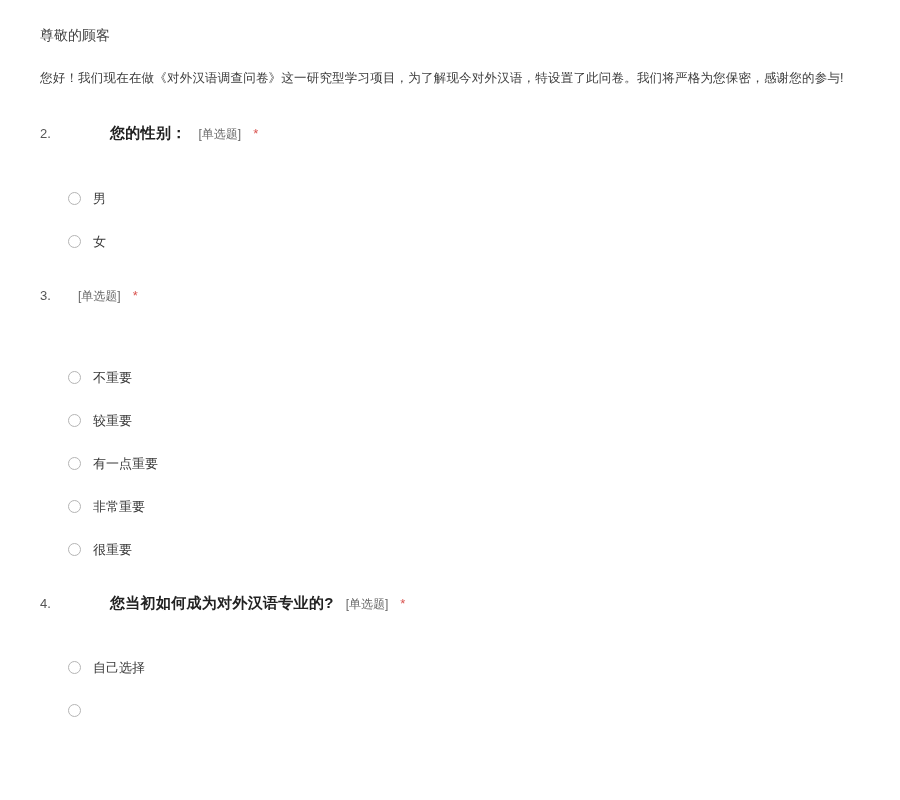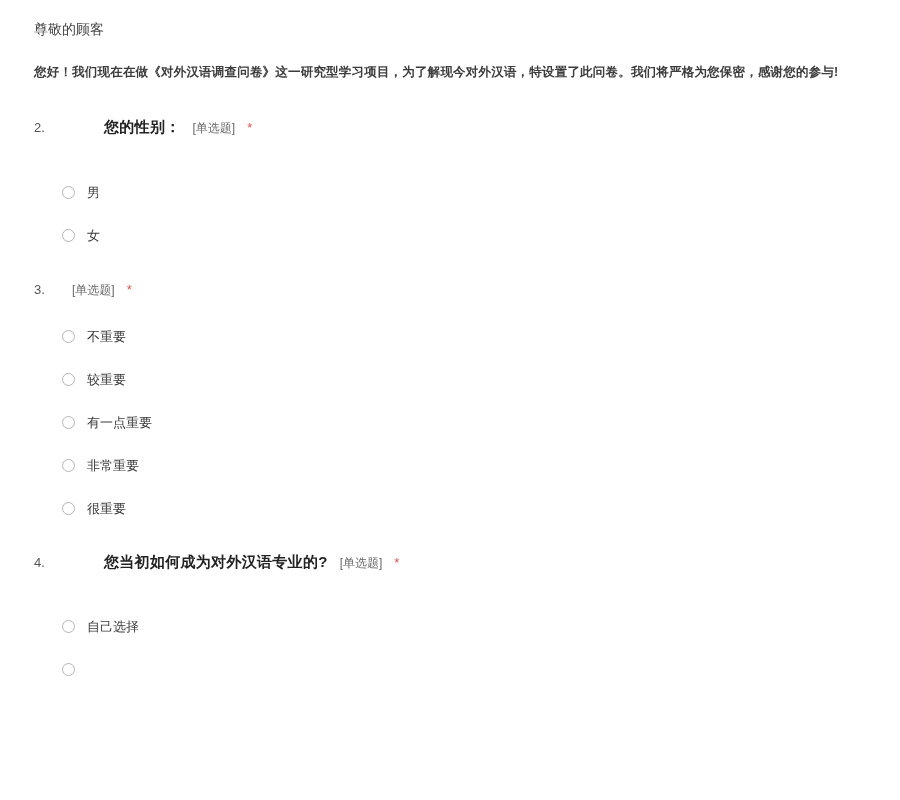--- a/index.html
+++ b/index.html
@@ -13,38 +13,37 @@
     font-family: "Liberation Sans", sans-serif;
     color: #333333;
     overflow: hidden;
   }
 
   .page {
     position: relative;
     width: 900px;
     height: 800px;
     box-sizing: border-box;
-    padding: 0;
+    padding: 6px;
   }
 
   .survey-title {
     font-size: 14px;
     color: #444444;
     padding: 18px 0 0 34px;
     line-height: 1.6;
     font-weight: 400;
   }
 
   .survey-intro {
     font-size: 12.5px;
     color: #3c3c3c;
     padding: 22px 34px 0 34px;
     line-height: 1.7;
     letter-spacing: 0.2px;
-    font-weight: bold;
   }
 
   .questions {
     padding: 34px 0 0 0;
   }
 
   .question {
     padding: 0 0 0 0;
     margin-bottom: 40px;
   }
@@ -111,21 +110,21 @@
     color: #3a3a3a;
     margin-left: 12px;
     line-height: 1;
   }
 
   
   .question.q2 .options { margin-top: 46px; }
   .question.q2 .option { margin-bottom: 23px; }
   .question.q2 { margin-bottom: 36px; }
 
-  .question.q3 .options { margin-top: 28px; }
+  .question.q3 .options { margin-top: 63px; }
   .question.q3 .option { margin-bottom: 23px; }
   .question.q3 { margin-bottom: 34px; }
 
   .question.q4 .options { margin-top: 45px; text-align: right; }
 </style>
 </head>
 <body>
 
 <div class="page">
 

